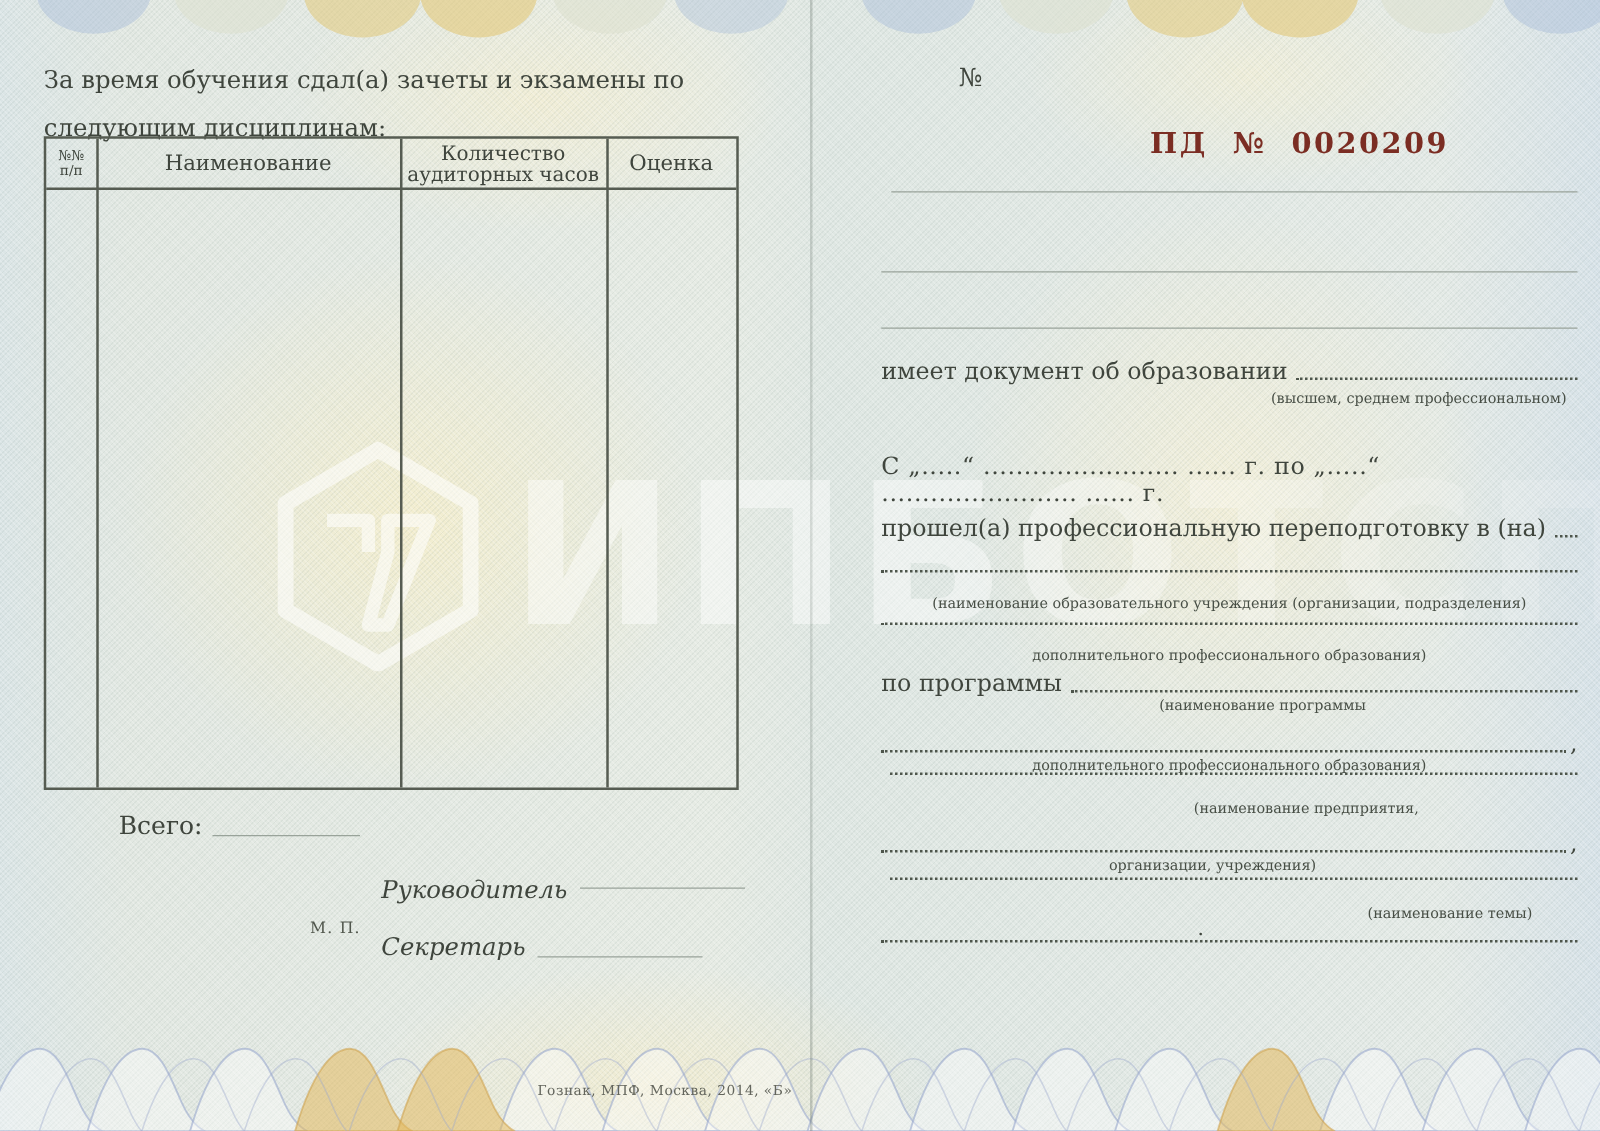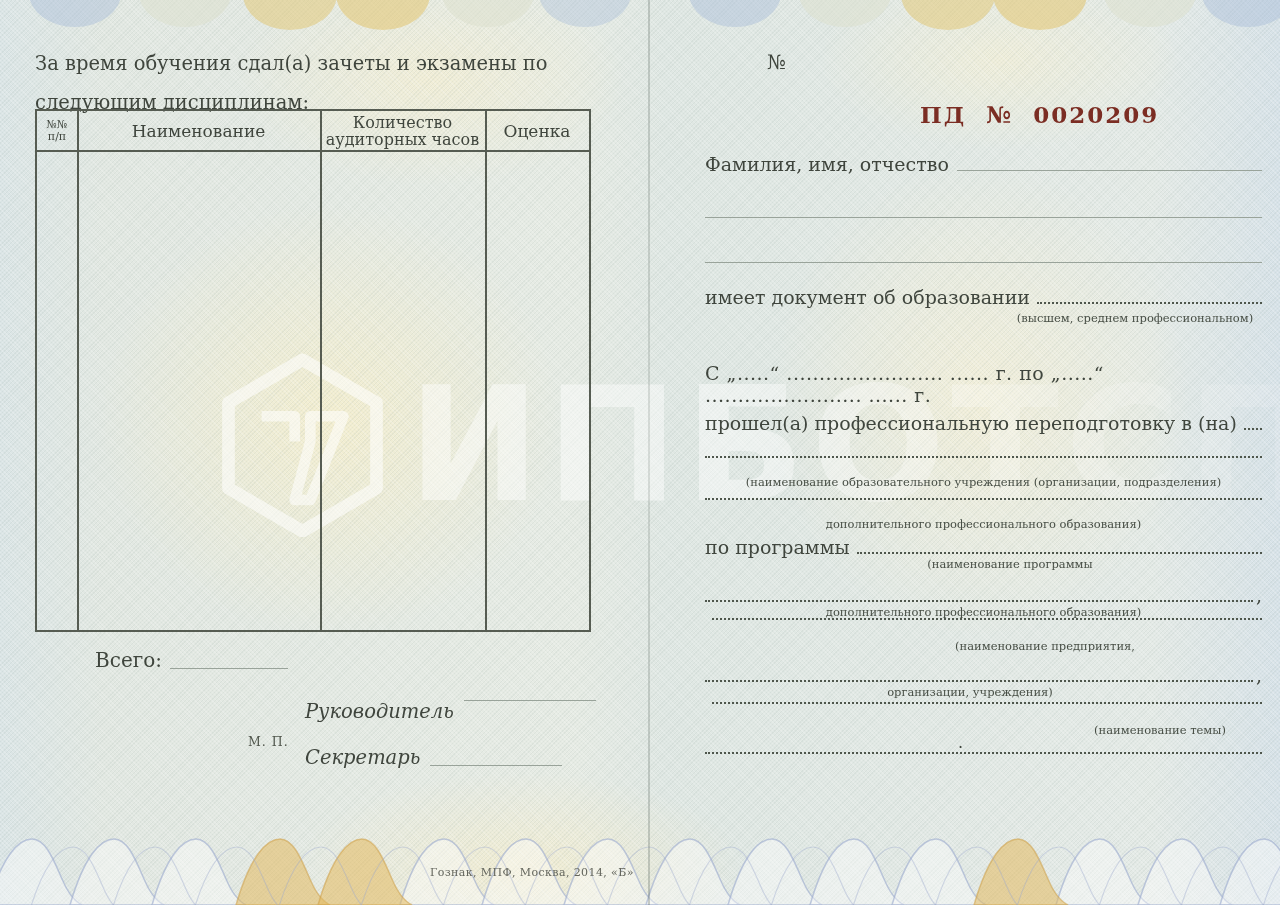--- a/index.html
+++ b/index.html
@@ -148,21 +148,21 @@
     <span style="font-size:16px;line-height:17px">аудиторных часов</span>
   </div>
   <div class="th th-main" style="left:448px;width:104px">Оценка</div>
 </div>
 
 <div class="abs total">
   <span>Всего:</span>
   <span class="sign-line" style="width:118px;margin:0 0 3px 8px"></span>
 </div>
 
-<div class="abs" style="left:305px;top:700px;display:flex;align-items:flex-start">
+<div class="abs" style="left:305px;top:700px;display:flex;align-items:center">
   <span class="officers-label">Руководитель</span>
   <span class="sign-line" style="width:132px;margin:0 0 3px 10px"></span>
 </div>
 
 <div class="abs mp">М. П.</div>
 
 <div class="abs" style="left:305px;top:746px;display:flex;align-items:flex-end">
   <span class="officers-label">Секретарь</span>
   <span class="sign-line" style="width:132px;margin:0 0 3px 10px"></span>
 </div>
@@ -170,21 +170,20 @@
 <div class="abs imprint">Гознак, МПФ, Москва, 2014, «Б»</div>
 
 <div class="row title-row">
   <span class="gap"></span>
   <span>№</span>
 </div>
 
 <div class="abs serial">ПД № 0020209</div>
 
 <div class="row" style="top:153px">
-  <span>Фамилия, имя, отчество</span>
   <span class="solidline"></span>
 </div>
 <div class="fullline" style="top:203px"></div>
 <div class="fullline" style="top:248px"></div>
 
 <div class="row" style="top:286px">
   <span>имеет документ об образовании</span>
   <span class="dotline"></span>
 </div>
 <div class="caption" style="left:1005px;top:312px;width:260px">(высшем, среднем профессиональном)</div>

